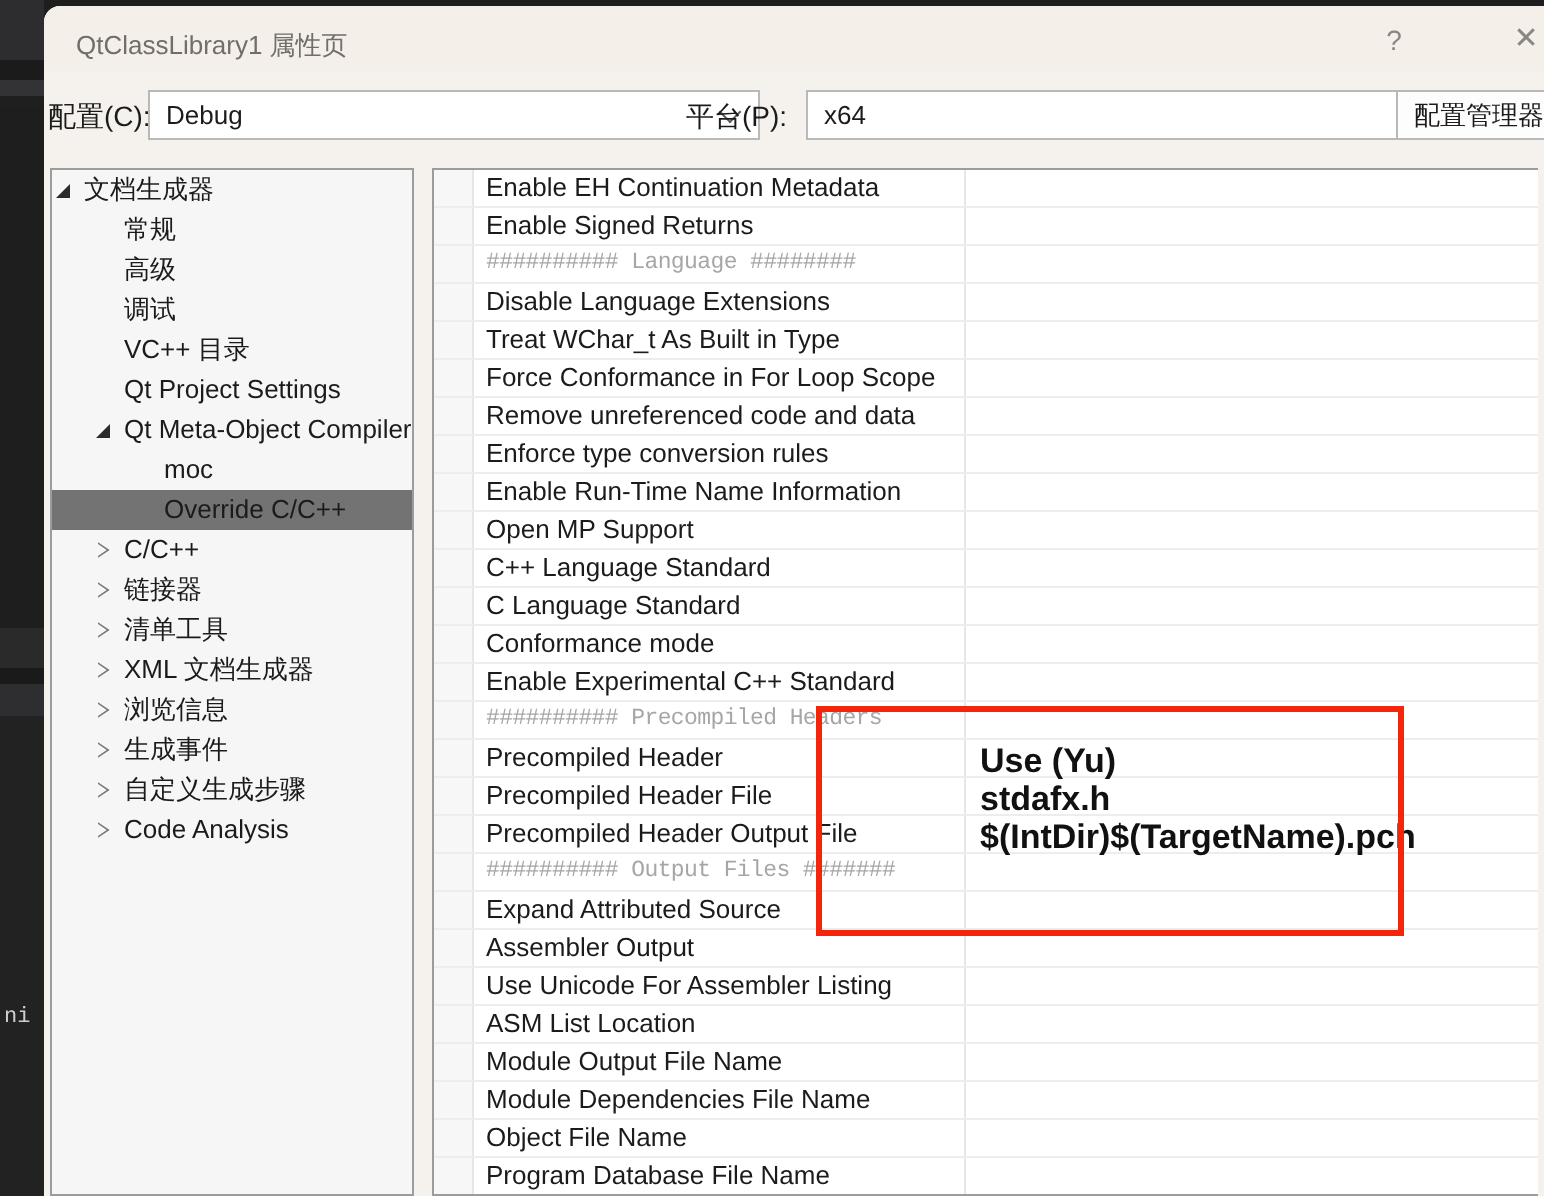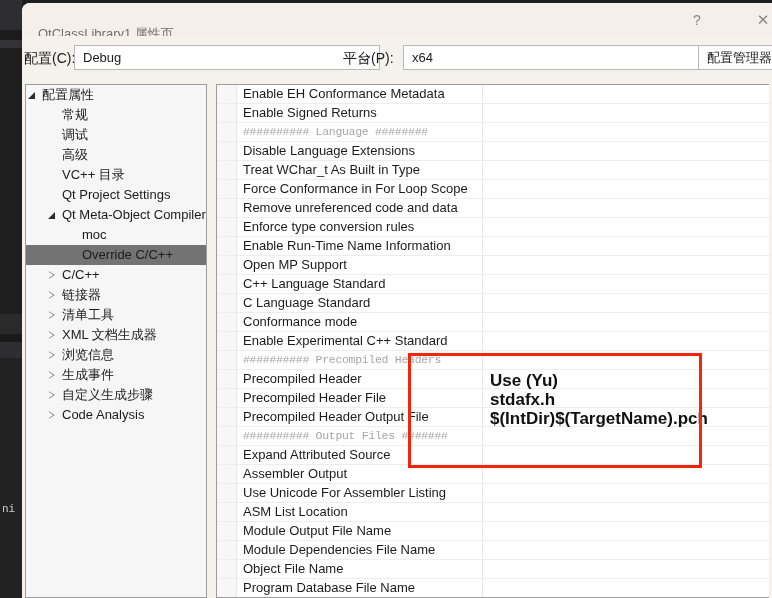--- a/index.html
+++ b/index.html
@@ -65,21 +65,21 @@
   
   .titlebar {
     position: absolute;
     left: 0; top: 0;
     width: 750px; height: 33px;
     background: #f4efe9;
   }
   .title-text {
     position: absolute;
     left: 16px;
-    top: 22px;
+    top: 11px;
     font-size: 13px;
     color: #706d6a;
     white-space: nowrap;
   }
   .title-btn {
     position: absolute;
     top: 4px;
     width: 34px;
     height: 26px;
     color: #8a8684;
@@ -341,30 +341,30 @@
 
     <div class="cfg-mgr-btn">配置管理器(O)...</div>
   </div>
 
   <div class="dialog-body">
 
     <div class="tree-panel">
       <div id="tree-root">
           <div class="tree-item">
             <span class="tw expanded" style="left: 2px;"></span>
-            <span class="tree-label" style="left: 16px;">配置属性</span>
+            <span class="tree-label" style="left: 16px;">文档生成器</span>
           </div>
           <div class="tree-item">
             <span class="tree-label" style="left: 36px;">常规</span>
           </div>
           <div class="tree-item">
+            <span class="tree-label" style="left: 36px;">高级</span>
+          </div>
+          <div class="tree-item">
             <span class="tree-label" style="left: 36px;">调试</span>
-          </div>
-          <div class="tree-item">
-            <span class="tree-label" style="left: 36px;">高级</span>
           </div>
           <div class="tree-item">
             <span class="tree-label" style="left: 36px;">VC++ 目录</span>
           </div>
           <div class="tree-item">
             <span class="tree-label" style="left: 36px;">Qt Project Settings</span>
           </div>
           <div class="tree-item">
             <span class="tw expanded" style="left: 22px;"></span>
             <span class="tree-label" style="left: 36px;">Qt Meta-Object Compiler</span>
@@ -407,21 +407,21 @@
             <span class="tw collapsed" style="left: 22px;"></span>
             <span class="tree-label" style="left: 36px;">Code Analysis</span>
           </div>
         </div>
     </div>
 
     <div class="grid-panel">
       <div class="grid-gutter"></div>
       <div class="grid-rows" id="grid-root">
           <div class="grid-row">
-            <span class="grid-name">Enable EH Conformance Metadata</span>
+            <span class="grid-name">Enable EH Continuation Metadata</span>
             <span class="grid-divider"></span>
           </div>
           <div class="grid-row">
             <span class="grid-name">Enable Signed Returns</span>
             <span class="grid-divider"></span>
           </div>
           <div class="grid-row section">
             <span class="grid-name">########## Language ########</span>
             <span class="grid-divider"></span>
           </div>

